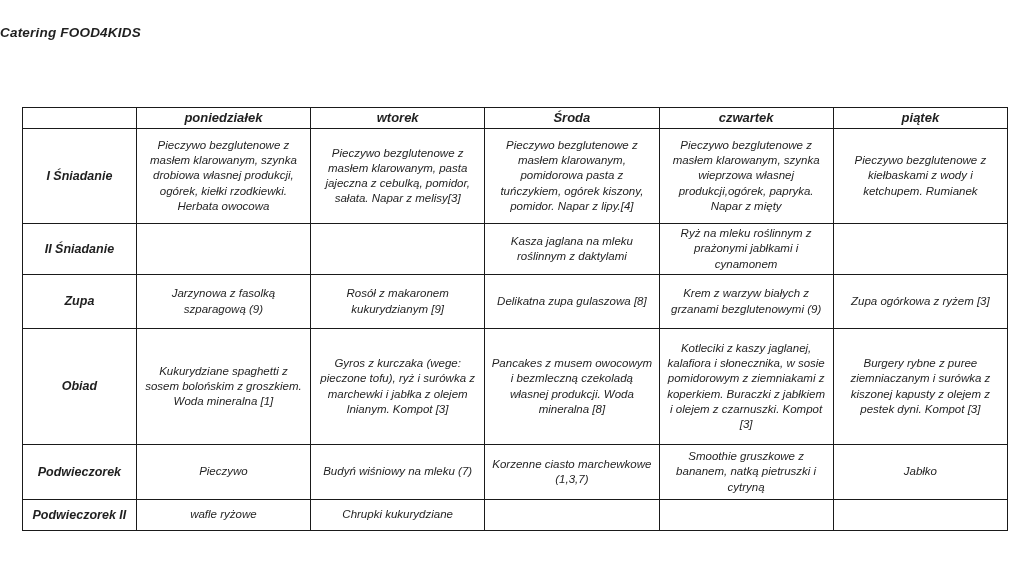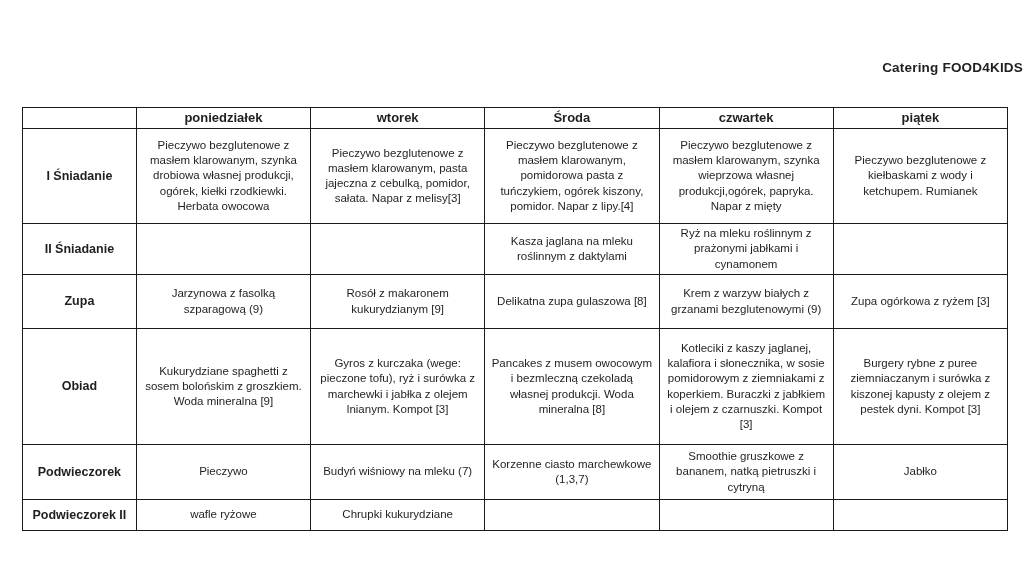--- a/index.html
+++ b/index.html
@@ -10,22 +10,23 @@
     color: #1f1f1f;
   }
   .page {
     position: relative;
     width: 1023px;
     height: 566px;
     background: #ffffff;
     overflow: hidden;
   }
   .doc-header {
-    text-align: right;
-    padding-top: 60px;
+    text-align: left;
+    padding-top: 25px;
+    font-style: italic;
   }
   .doc-title {
     font-size: 13.5px;
     font-weight: bold;
     letter-spacing: 0.2px;
     margin-bottom: 8px;
   }
   .doc-subtitle {
     font-size: 13px;
     font-weight: normal;
@@ -40,20 +41,21 @@
     background: #ffffff;
   }
   table.menu th, table.menu td {
     border: 1.5px solid #1a1a1a;
     text-align: center;
     vertical-align: middle;
     font-size: 11.5px;
     line-height: 1.32;
     padding: 2px 5px;
     overflow: hidden;
+    font-style: italic;
   }
   table.menu th.day-header {
     font-size: 13px;
     font-weight: bold;
     height: 18px;
     padding: 1px 4px;
   }
   table.menu td.row-label {
     font-weight: bold;
     font-size: 12.5px;
@@ -114,21 +116,21 @@
         <tr class="row-2">
           <td class="row-label">Zupa</td>
           <td>Jarzynowa z fasolką szparagową (9)</td>
           <td>Rosół z makaronem kukurydzianym [9]</td>
           <td>Delikatna zupa gulaszowa [8]</td>
           <td>Krem z warzyw białych z grzanami bezglutenowymi (9)</td>
           <td>Zupa ogórkowa z ryżem [3]</td>
         </tr>
         <tr class="row-3">
           <td class="row-label">Obiad</td>
-          <td>Kukurydziane spaghetti z sosem bolońskim z groszkiem. Woda mineralna [9]</td>
+          <td>Kukurydziane spaghetti z sosem bolońskim z groszkiem. Woda mineralna [1]</td>
           <td>Gyros z kurczaka (wege: pieczone tofu), ryż i surówka z marchewki i jabłka z olejem lnianym. Kompot [3]</td>
           <td>Pancakes z musem owocowym i bezmleczną czekoladą własnej produkcji. Woda mineralna [8]</td>
           <td>Kotleciki z kaszy jaglanej, kalafiora i słonecznika, w sosie pomidorowym z ziemniakami z koperkiem. Buraczki z jabłkiem i olejem z czarnuszki. Kompot [3]</td>
           <td>Burgery rybne z puree ziemniaczanym i surówka z kiszonej kapusty z olejem z pestek dyni. Kompot [3]</td>
         </tr>
         <tr class="row-4">
           <td class="row-label">Podwieczorek</td>
           <td>Pieczywo</td>
           <td>Budyń wiśniowy na mleku (7)</td>
           <td>Korzenne ciasto marchewkowe (1,3,7)</td>

